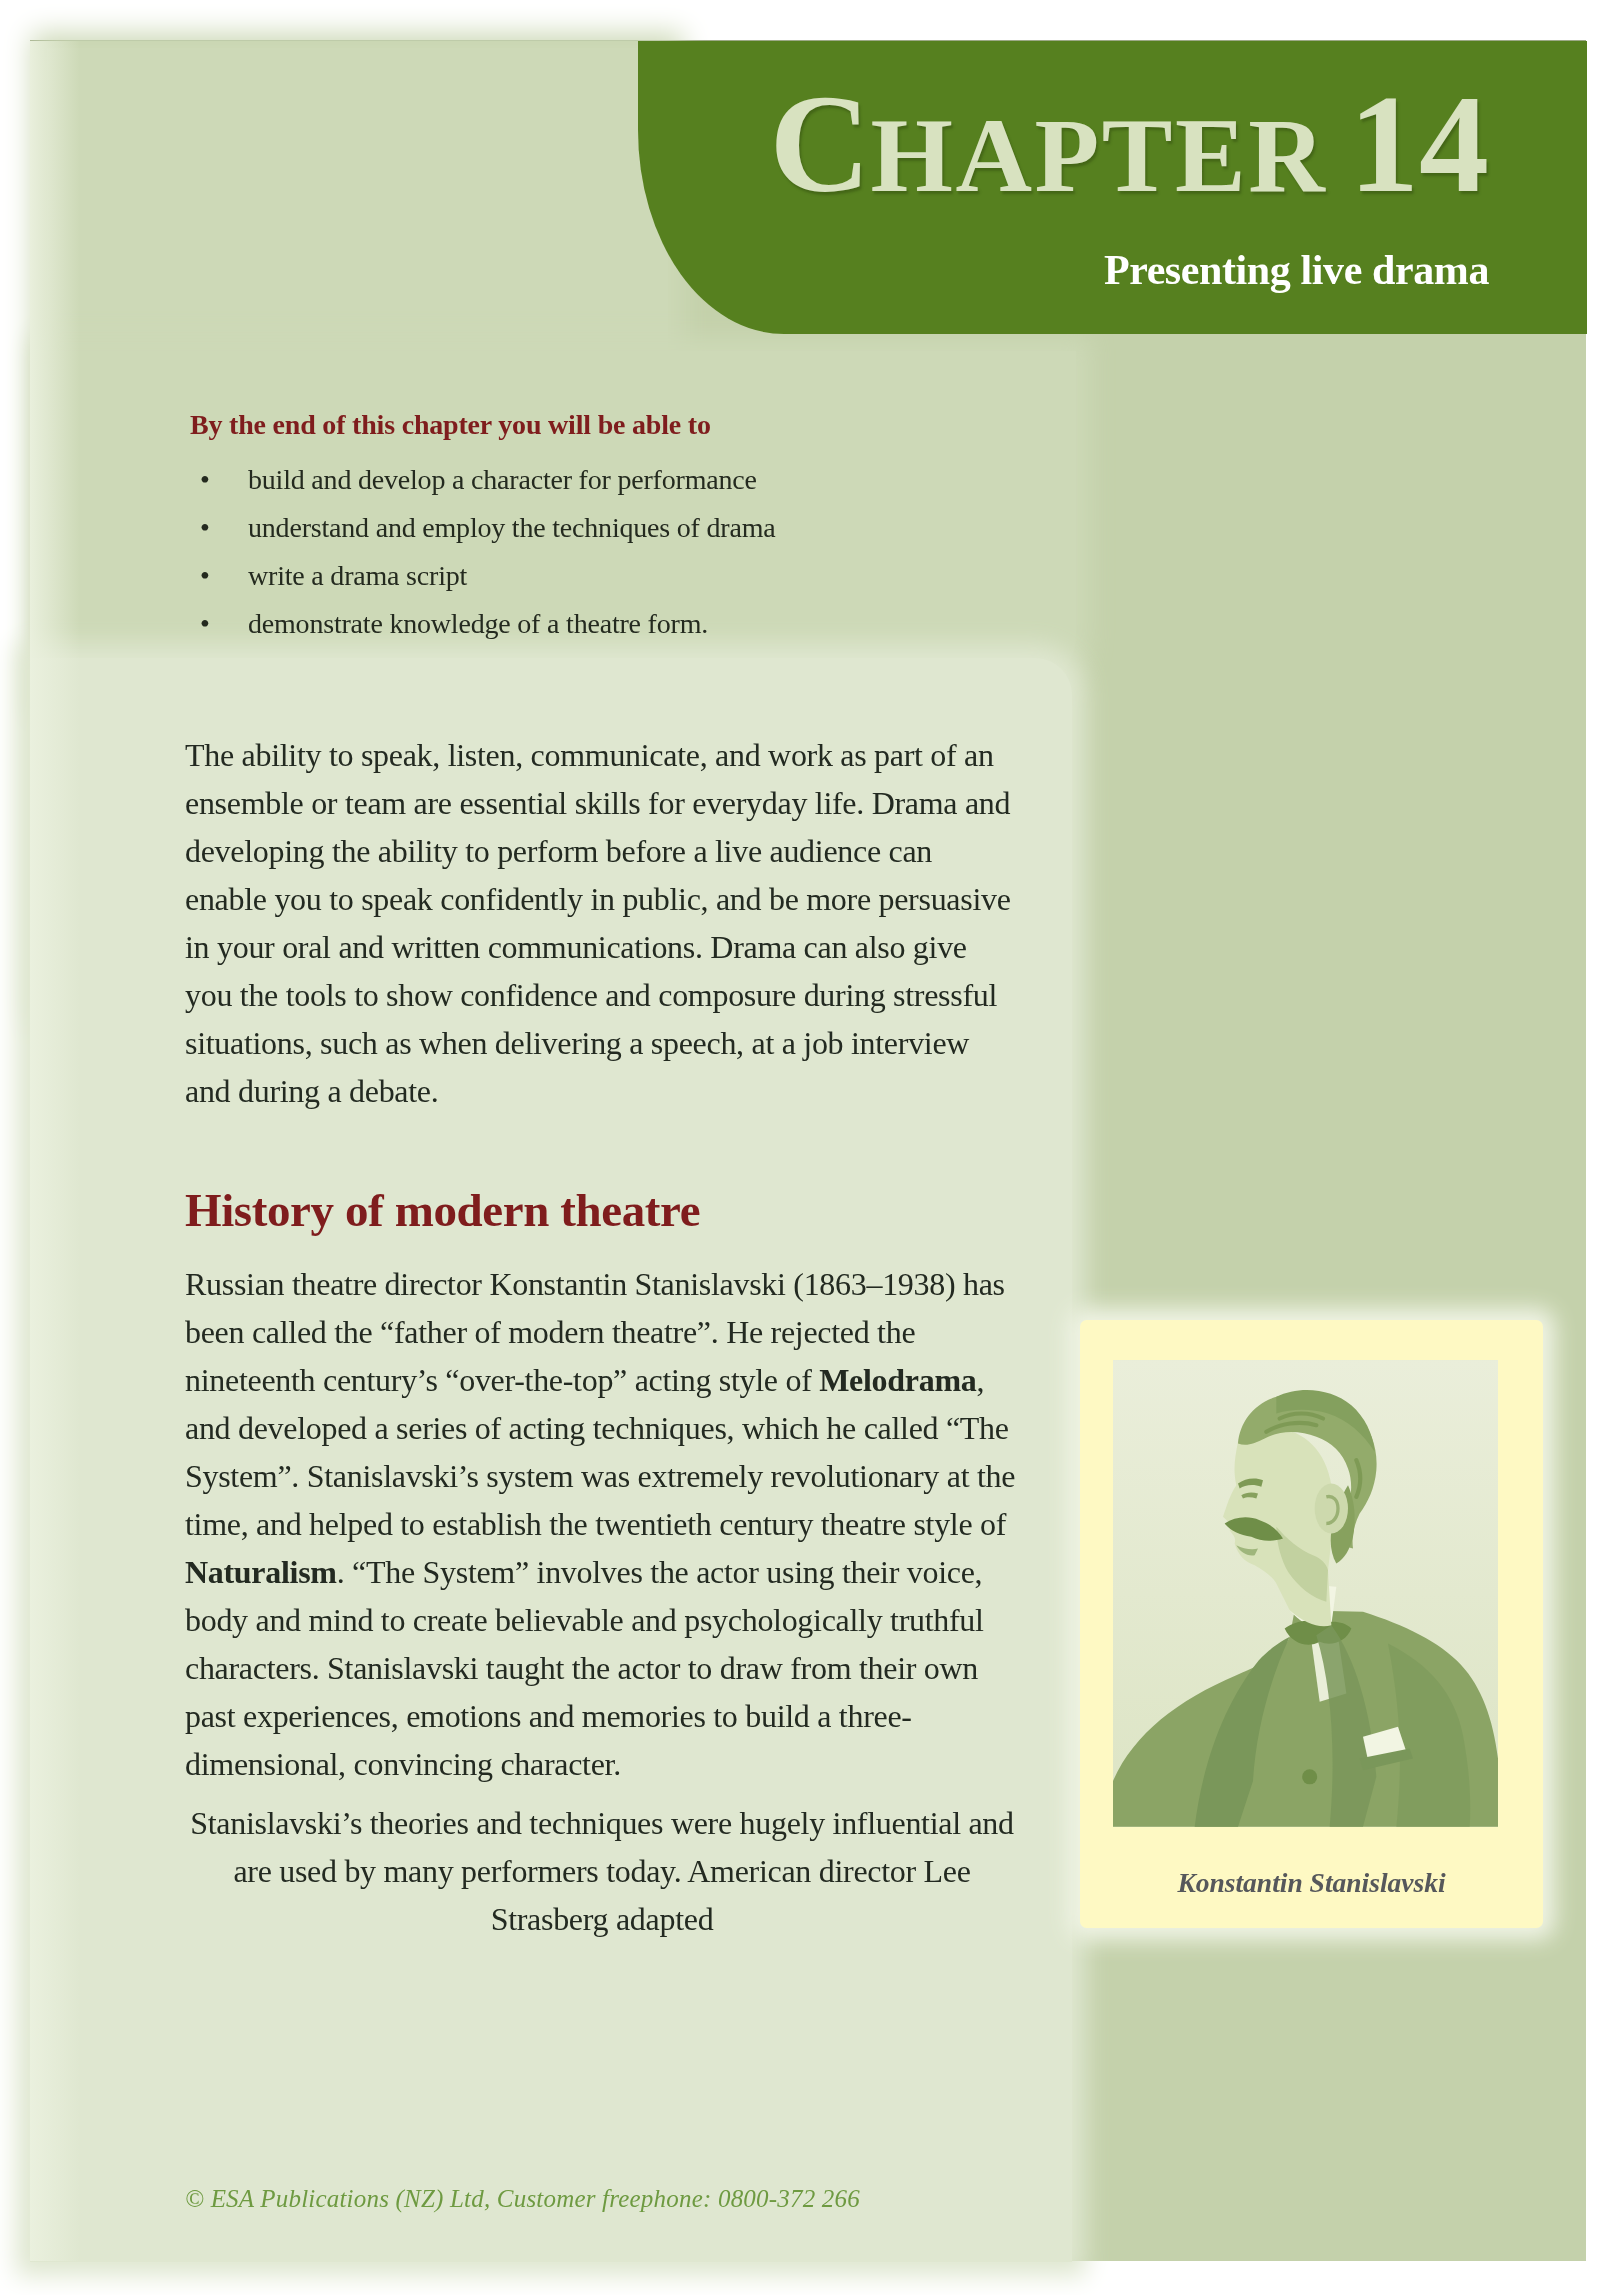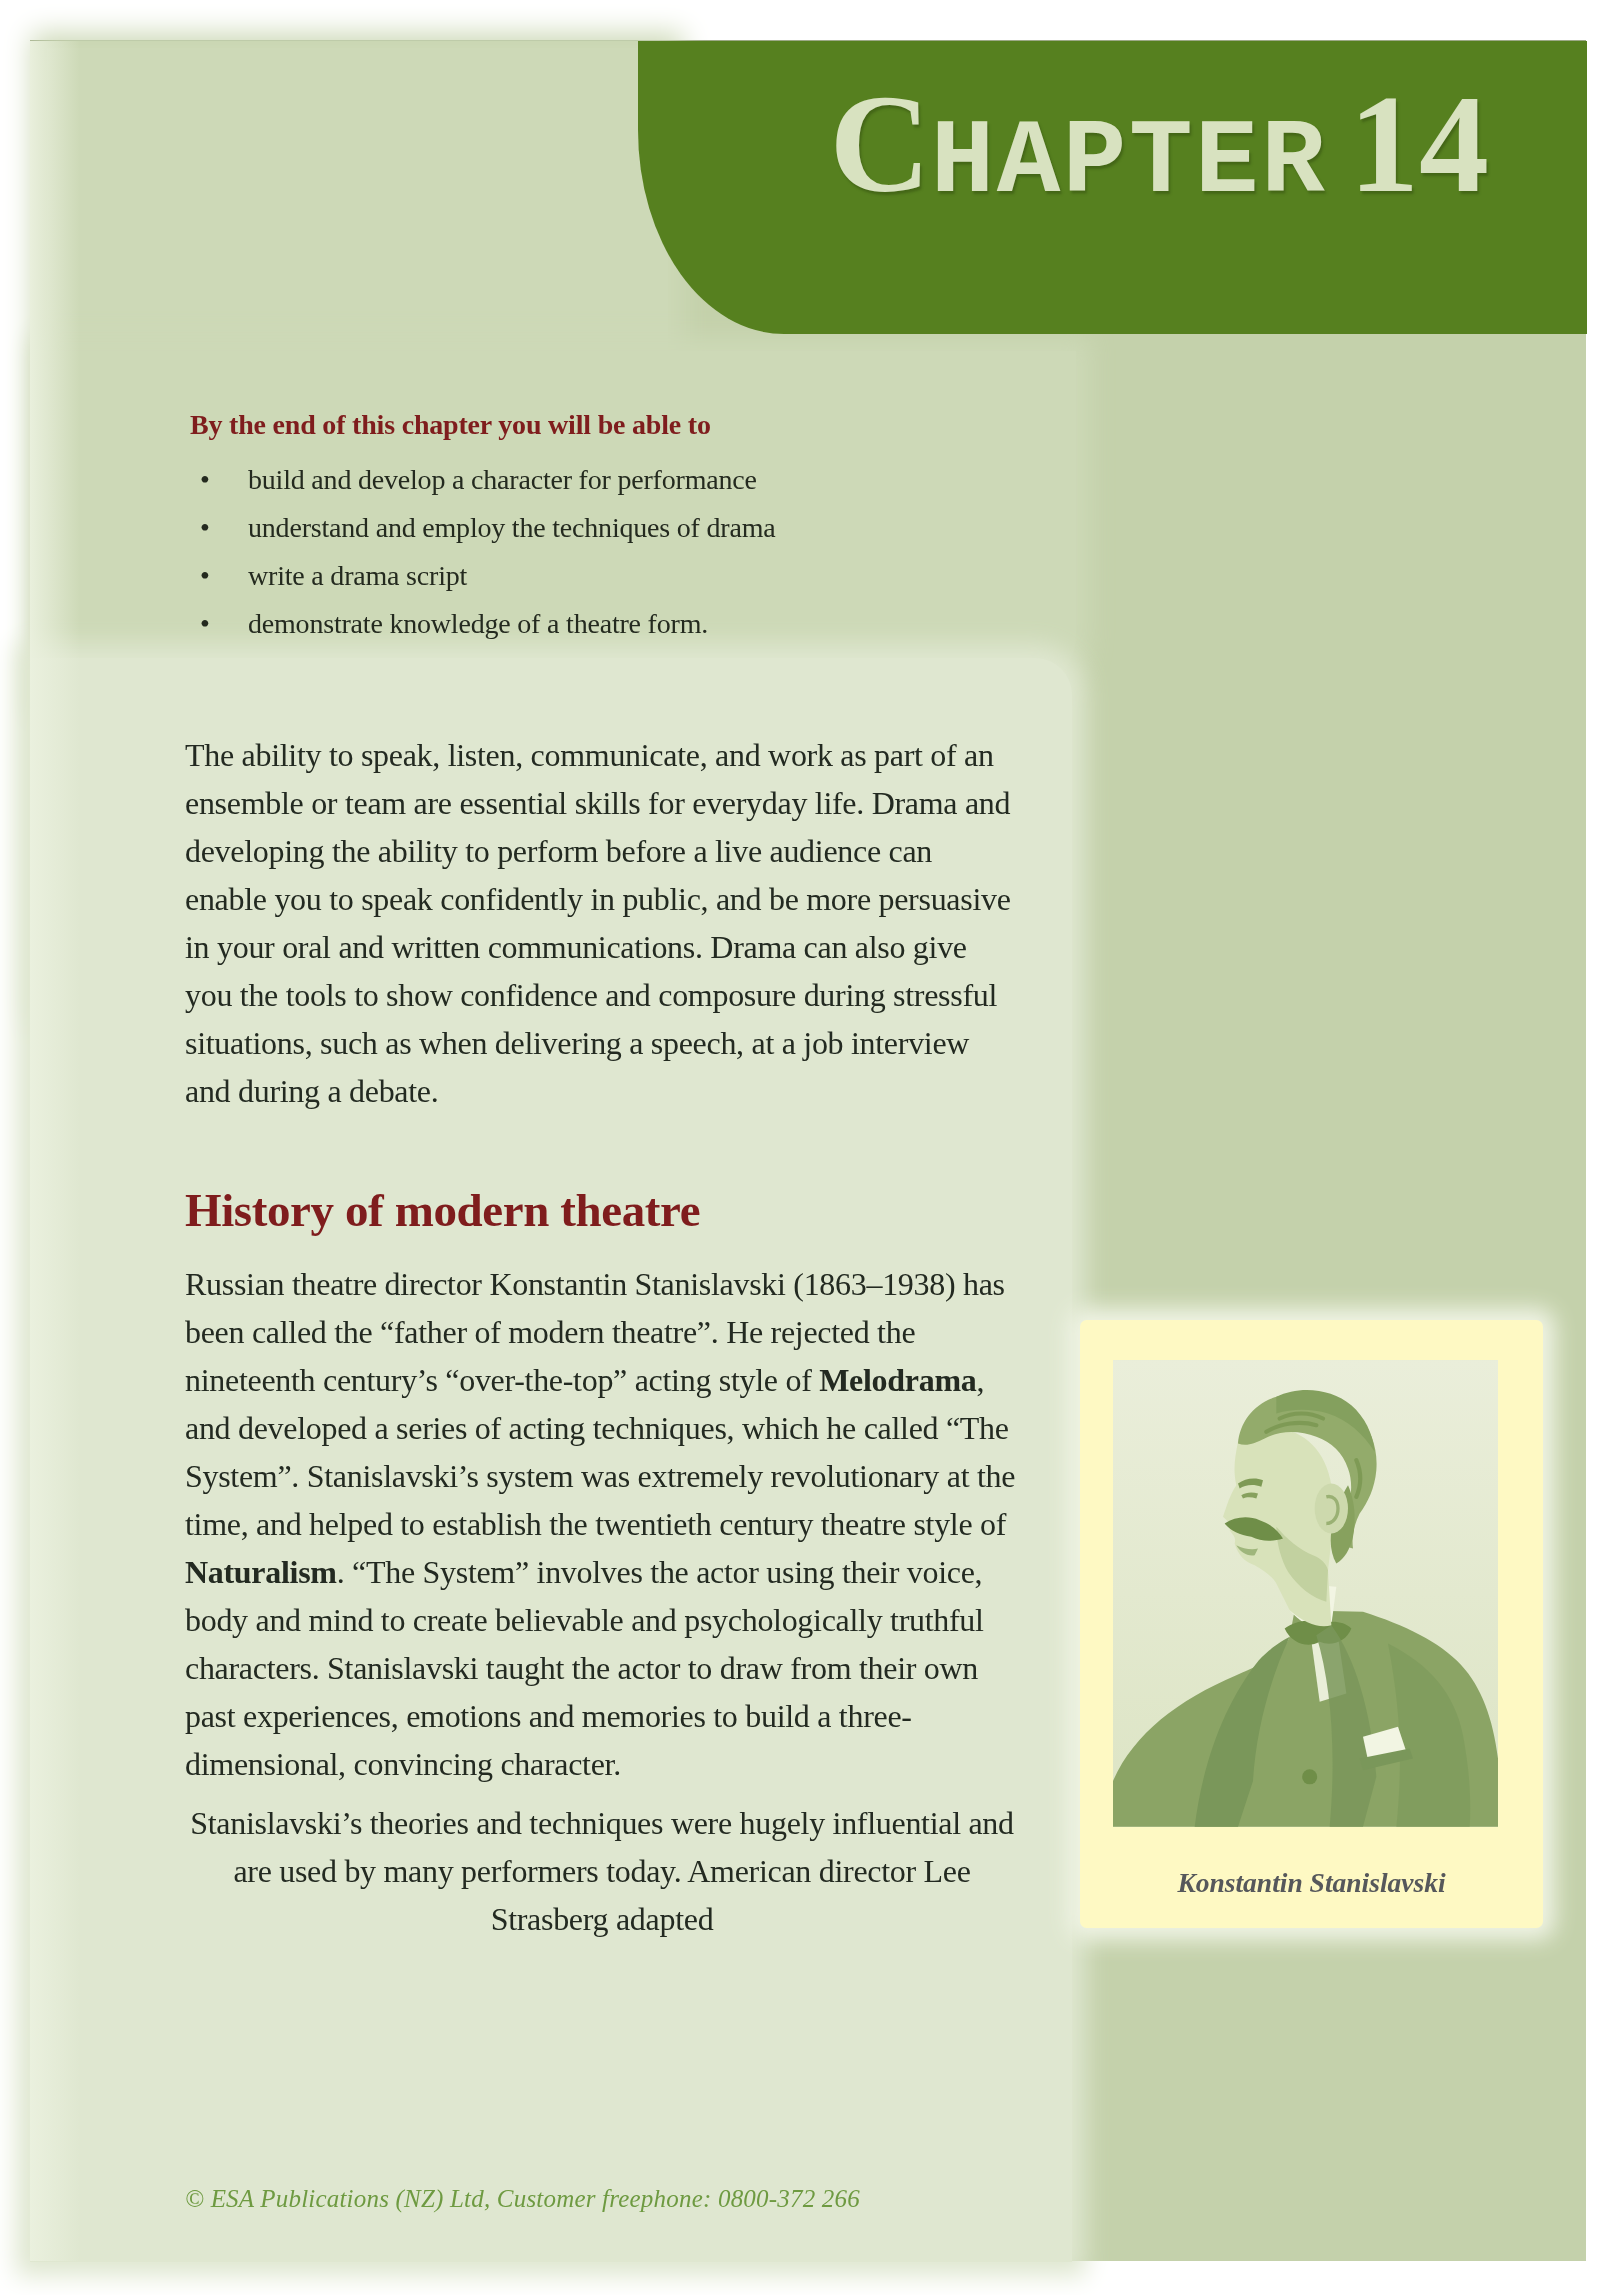--- a/index.html
+++ b/index.html
@@ -36,21 +36,21 @@
   .band {
     position:absolute; left:608px; top:0; width:949px; height:293px;
     background:#56801f; border-bottom-left-radius:146px 204px;
     text-align:right; padding:33px 98px 0 0; box-sizing:border-box;
   }
   .chapter-line {
     color:#d8e2c0; font-weight:bold; line-height:1; white-space:nowrap;
     text-shadow:1.7px 2.5px 2.5px rgba(35,55,10,.35);
   }
   .ch-initial { font-size:140px; }
-  .ch-rest   { font-size:106px; letter-spacing:2.5px;font-family:Liberation Mono, monospace; }
+  .ch-rest   { font-size:106px; letter-spacing:2.5px; }
   .ch-num    { font-size:140px; margin-left:21.7px; }
   .subtitle  { color:#ffffff; font-weight:bold; font-size:42px; margin-top:32px; letter-spacing:-0.4px; }
 
   
   .objectives { position:absolute; left:160px; top:365px; width:842px; }
   .obj-title  { font-size:28px; font-weight:bold; color:#7f1d1d; line-height:37px; letter-spacing:-0.2px; }
   .obj-list   { list-style:none; margin:13.3px 0 0 0; padding:0; }
   .obj-list li{ font-size:28px; line-height:48px; color:#242a1f; display:flex; letter-spacing:-0.2px; }
   .dot        { flex:0 0 48px; margin-left:10px; }
 
@@ -90,20 +90,21 @@
 
 <div class="page">
 
   <div class="panel-obj-a"></div>
   <div class="panel-obj-b"></div>
   <div class="column-bg"></div>
   <div class="left-fade"></div>
 
   <div class="band">
     <div class="chapter-line"><span class="ch-initial">C</span><span class="ch-rest">HAPTER</span><span class="ch-num">14</span></div>
+    <div class="subtitle">Presenting live drama</div>
   </div>
 
   <div class="objectives">
     <div class="obj-title">By the end of this chapter you will be able to</div>
     <ul class="obj-list">
       <li>
           <span class="dot">•</span>
           <span>build and develop a character for performance</span>
         </li>
       <li>

